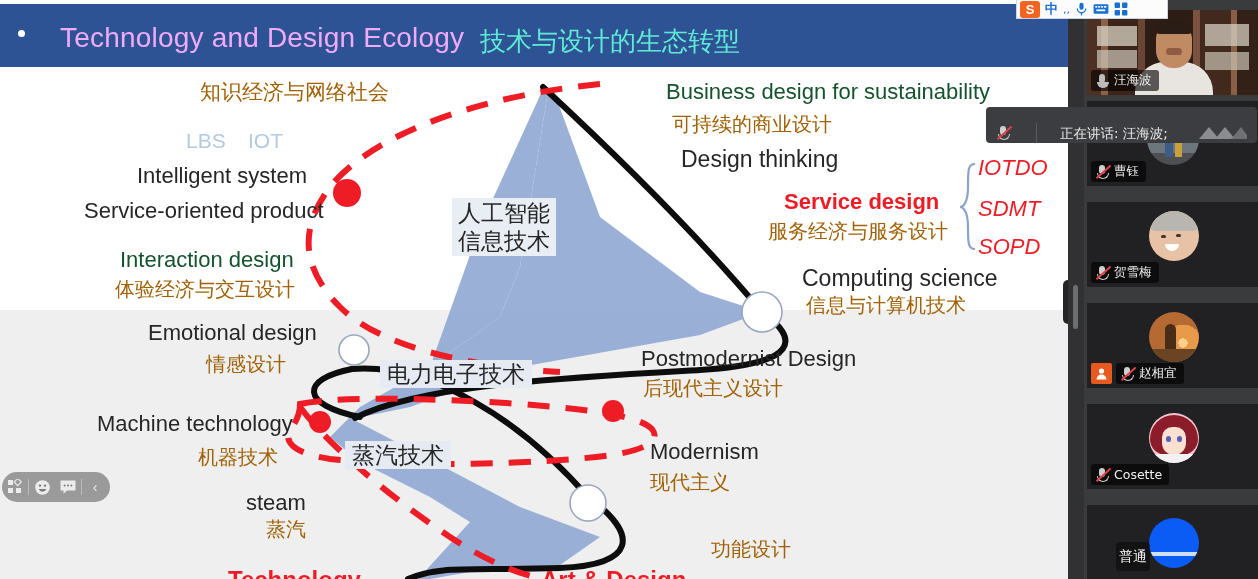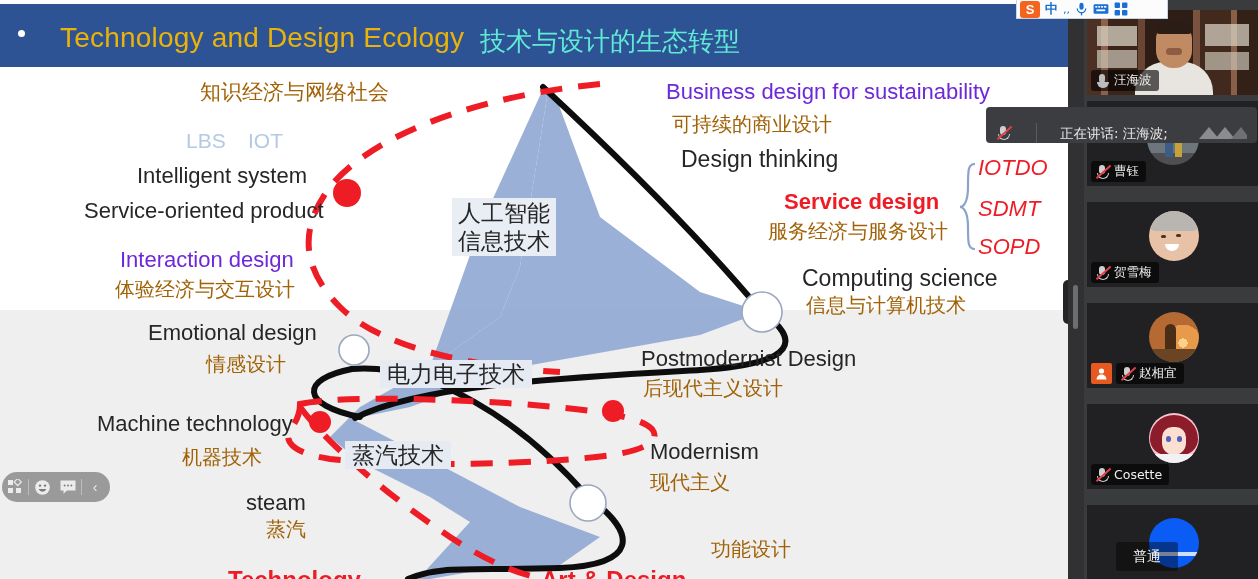--- a/index.html
+++ b/index.html
@@ -5,32 +5,32 @@
   html,body{margin:0;padding:0;background:#1b1b1b;}
   body{width:1258px;height:579px;overflow:hidden;
        font-family:"Liberation Sans","DejaVu Sans",sans-serif;}
   #app{position:relative;width:1258px;height:579px;overflow:hidden;background:#2b2b2d;}
 
   
   #slide-area{position:absolute;left:0;top:0;width:1068px;height:579px;overflow:hidden;background:#fff;}
 
   #slide-title{position:absolute;left:0;top:4px;width:1068px;height:63px;background:#2e5395;}
   #slide-title .bullet{position:absolute;left:18px;top:26px;width:7px;height:7px;border-radius:50%;background:#fff;}
-  #slide-title .t-en{position:absolute;left:60px;top:18px;color:#eab308;font-size:28px;letter-spacing:.2px;white-space:nowrap;}
+  #slide-title .t-en{position:absolute;left:60px;top:18px;color:#f0abfc;font-size:28px;letter-spacing:.2px;white-space:nowrap;}
   #slide-title .t-cn{position:absolute;left:480px;top:20px;color:#5eead4;font-size:26px;white-space:nowrap;
      font-family:"DejaVu Sans","Liberation Sans",sans-serif;}
 
   #canvas{position:absolute;left:0;top:67px;width:1068px;height:512px;background:#fff;overflow:hidden;}
   #band-gray{position:absolute;left:0;top:243px;width:1068px;height:269px;background:#efefef;}
   #svg-layer{position:absolute;left:0;top:0;width:1068px;height:512px;}
 
   .lbl{position:absolute;white-space:nowrap;line-height:1.06;}
   .en{font-size:21px;color:#262626;font-family:"Liberation Sans","DejaVu Sans",sans-serif;}
   .cn{font-size:20px;color:#a16207;font-family:"DejaVu Sans","Liberation Sans",sans-serif;}
-  .red{color:#6d28d9;}
+  .red{color:#14532d;}
   .red-b{color:#ee1c25;font-weight:bold;}
   .lightblue{color:#b4c9e3;font-size:21px;}
   .boxcn{font-size:23px;color:#262626;background:#e6eaf2;padding:2px 7px;
      font-family:"DejaVu Sans","Liberation Sans",sans-serif;}
   .bigcn{font-size:23px;color:#262626;background:#e9edf4;padding:1px 6px;
      font-family:"DejaVu Sans","Liberation Sans",sans-serif;line-height:1.22;}
   .code{font-size:22px;color:#ee1c25;font-family:"Liberation Sans","DejaVu Sans",sans-serif;font-style:italic;}
 
   
   #ctl-bar{position:absolute;left:2px;top:472px;width:108px;height:30px;border-radius:15px;
@@ -171,21 +171,21 @@
 
       <div class="lbl en" style="left:148px;top:254px;font-size:22px;">Emotional design</div>
       <div class="lbl cn" style="left:206px;top:287px;">情感设计</div>
 
       <div class="lbl boxcn" style="left:380px;top:293px;">电力电子技术</div>
 
       <div class="lbl en" style="left:641px;top:280px;font-size:22px;">Postmodernist Design</div>
       <div class="lbl cn" style="left:643px;top:311px;">后现代主义设计</div>
 
       <div class="lbl en" style="left:97px;top:345px;font-size:22px;">Machine technology</div>
-      <div class="lbl cn" style="left:182px;top:380px;">机器技术</div>
+      <div class="lbl cn" style="left:198px;top:380px;">机器技术</div>
 
       <div class="lbl boxcn" style="left:345px;top:374px;">蒸汽技术</div>
 
       <div class="lbl en" style="left:650px;top:373px;font-size:22px;">Modernism</div>
       <div class="lbl cn" style="left:650px;top:405px;">现代主义</div>
 
       <div class="lbl en" style="left:246px;top:424px;font-size:22px;">steam</div>
       <div class="lbl cn" style="left:266px;top:452px;">蒸汽</div>
 
       <div class="lbl cn" style="left:711px;top:472px;">功能设计</div>
@@ -331,21 +331,21 @@
         <span class="txt">Cosette</span>
       </div>
     </div>
 
     <div class="tile" style="top:505px;height:74px;">
       <div class="ph" style="background:#212123;"></div>
       <div class="avatar" style="left:62px;top:13px;width:50px;height:50px;background:#0b5cf5;">
         <div style="position:absolute;left:0;top:34px;width:50px;height:4px;background:#ffffff;opacity:.8;"></div>
       </div>
       <div style="position:absolute;left:29px;top:37px;height:29px;background:rgba(0,0,0,.42);
-                  border-radius:3px;display:flex;align-items:center;padding:0 17px;">
+                  border-radius:3px;display:flex;align-items:center;padding:0 3px;">
         <span class="txt" style="color:#f0f0f0;font-size:14px;font-family:'DejaVu Sans',sans-serif;">普通</span>
       </div>
     </div>
   </div>
 
   <div id="ime">
     <div class="logo">S</div>
     <div class="ii" style="font-size:13px;font-weight:bold;">中</div>
     <div class="ii" style="font-size:11px;">‚,</div>
     <div class="ii">

